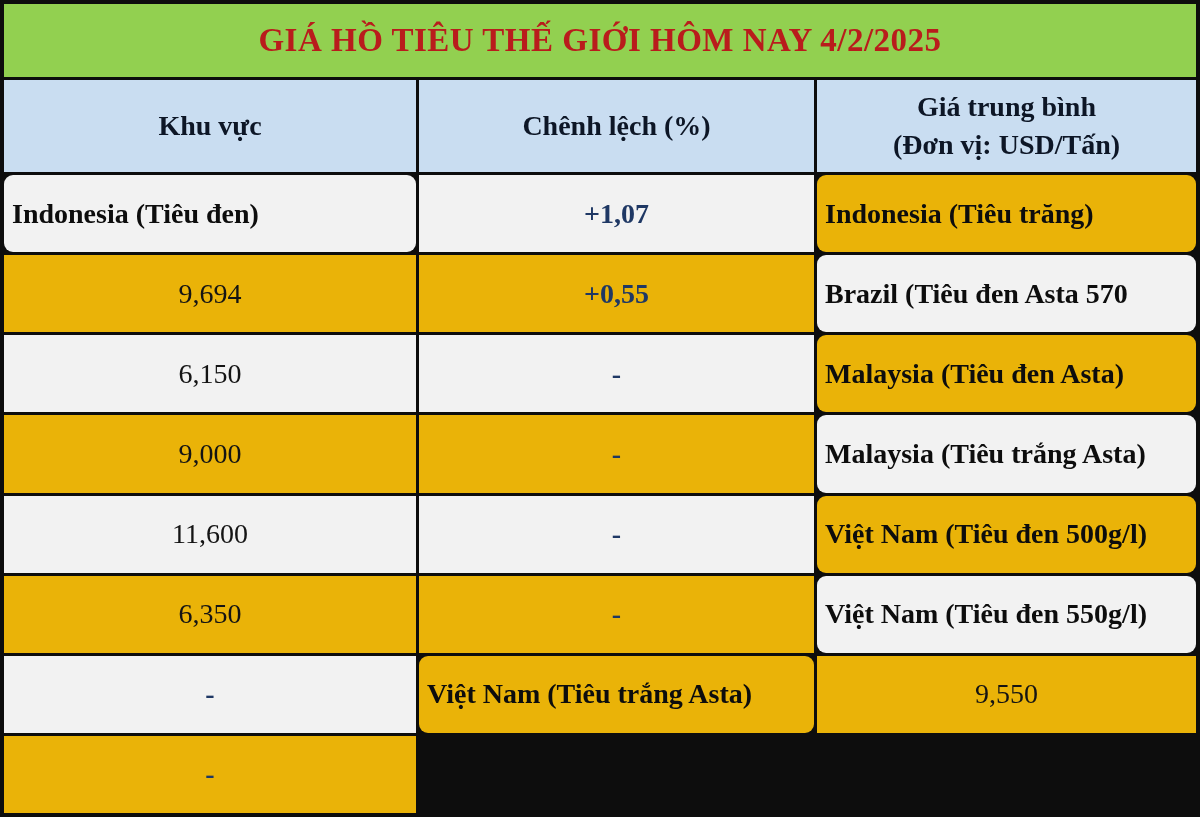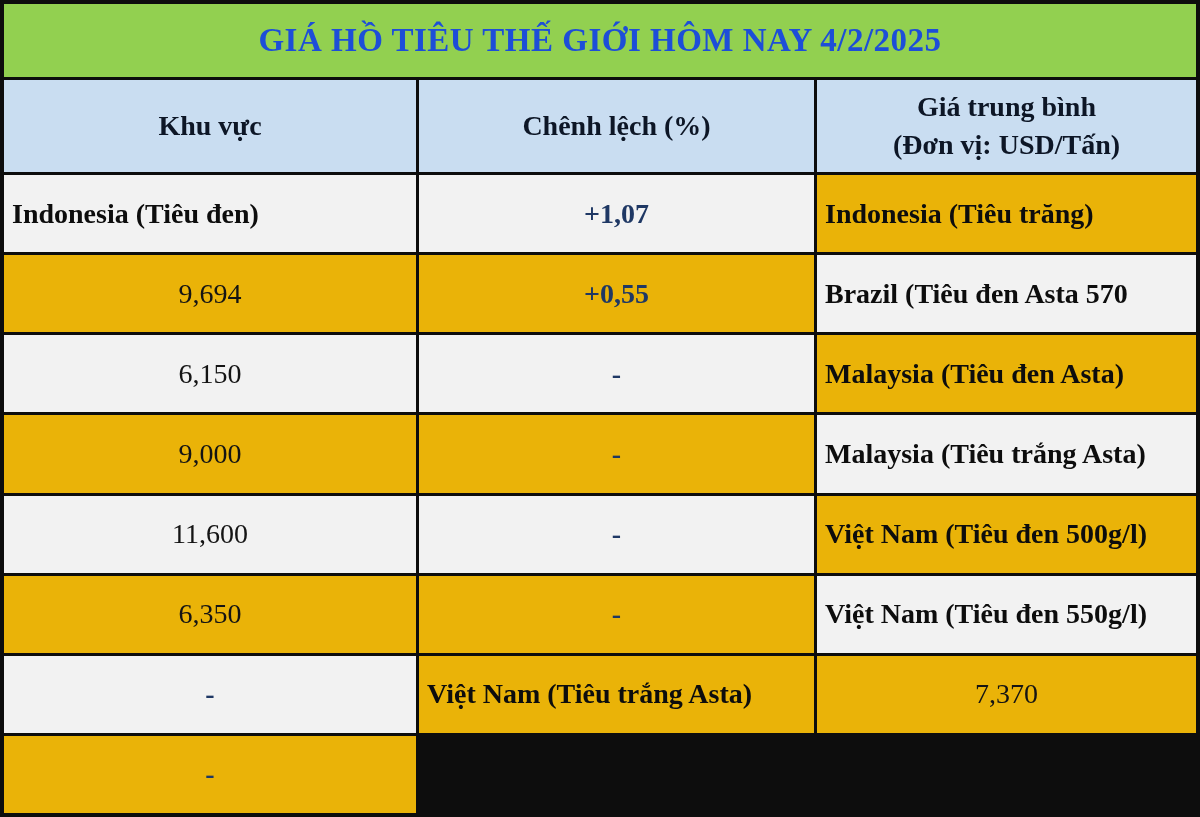--- a/index.html
+++ b/index.html
@@ -22,40 +22,41 @@
   .cell {
     display: flex;
     align-items: center;
     justify-content: center;
     box-sizing: border-box;
     overflow: hidden;
   }
   .title-cell {
     grid-column: 1 / -1;
     background: #92d050;
-    color: #1d4ed8;
+    color: #b91c1c;
     font-size: 33px;
     font-weight: bold;
     letter-spacing: 0.5px;
   }
   .header-cell {
     background: #c9ddf1;
     color: #0d1626;
     font-size: 28px;
     font-weight: bold;
     text-align: center;
     flex-direction: column;
     line-height: 1.35;
   }
   .region-cell {
     justify-content: flex-start;
     padding-left: 8px;
     font-size: 28px;
     font-weight: bold;
     color: #0d0d0d;
+    border-radius: 9px;
   }
   .price-cell {
     font-size: 28px;
     font-weight: normal;
     color: #141414;
   }
   .change-cell {
     font-size: 28px;
     font-weight: bold;
     color: #1f3864;
@@ -97,16 +98,16 @@
   <div class="cell change-cell row-light">-</div>
 
   <div class="cell region-cell row-blue">Việt Nam (Tiêu đen 500g/l)</div>
   <div class="cell price-cell  row-blue">6,350</div>
   <div class="cell change-cell row-blue">-</div>
 
   <div class="cell region-cell row-light">Việt Nam (Tiêu đen 550g/l)</div>
   <div class="cell change-cell row-light">-</div>
 
   <div class="cell region-cell row-blue">Việt Nam (Tiêu trắng Asta)</div>
-  <div class="cell price-cell  row-blue">7,370</div>
+  <div class="cell price-cell  row-blue">9,550</div>
   <div class="cell change-cell row-blue">-</div>
 
 </div>
 
 </body></html>

